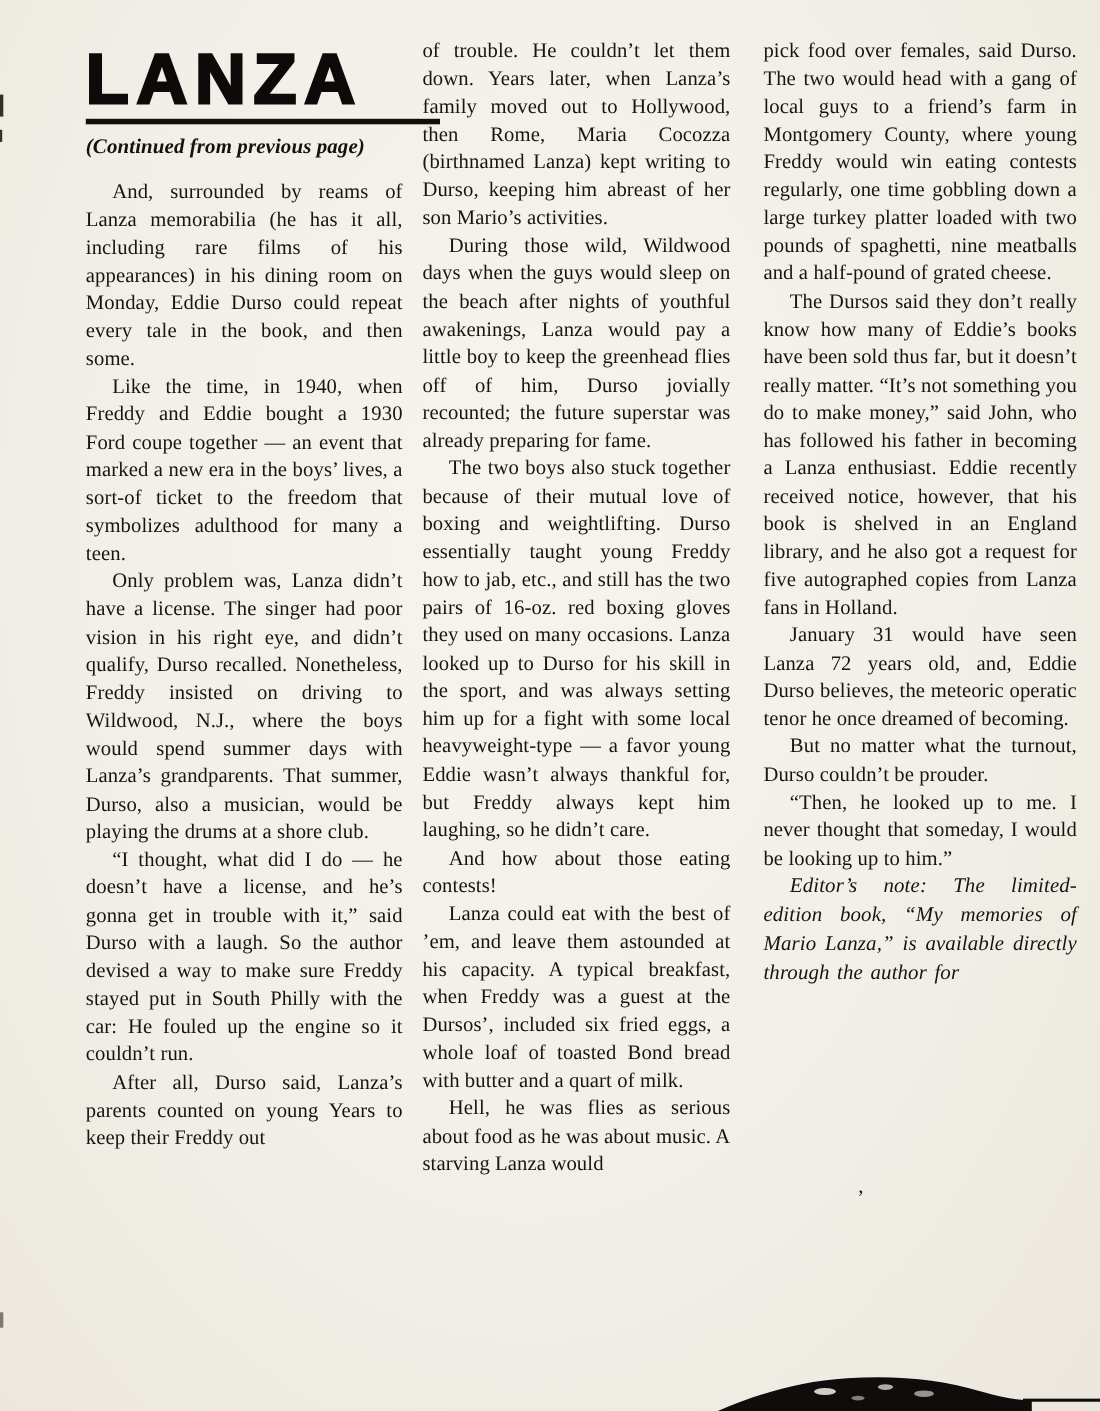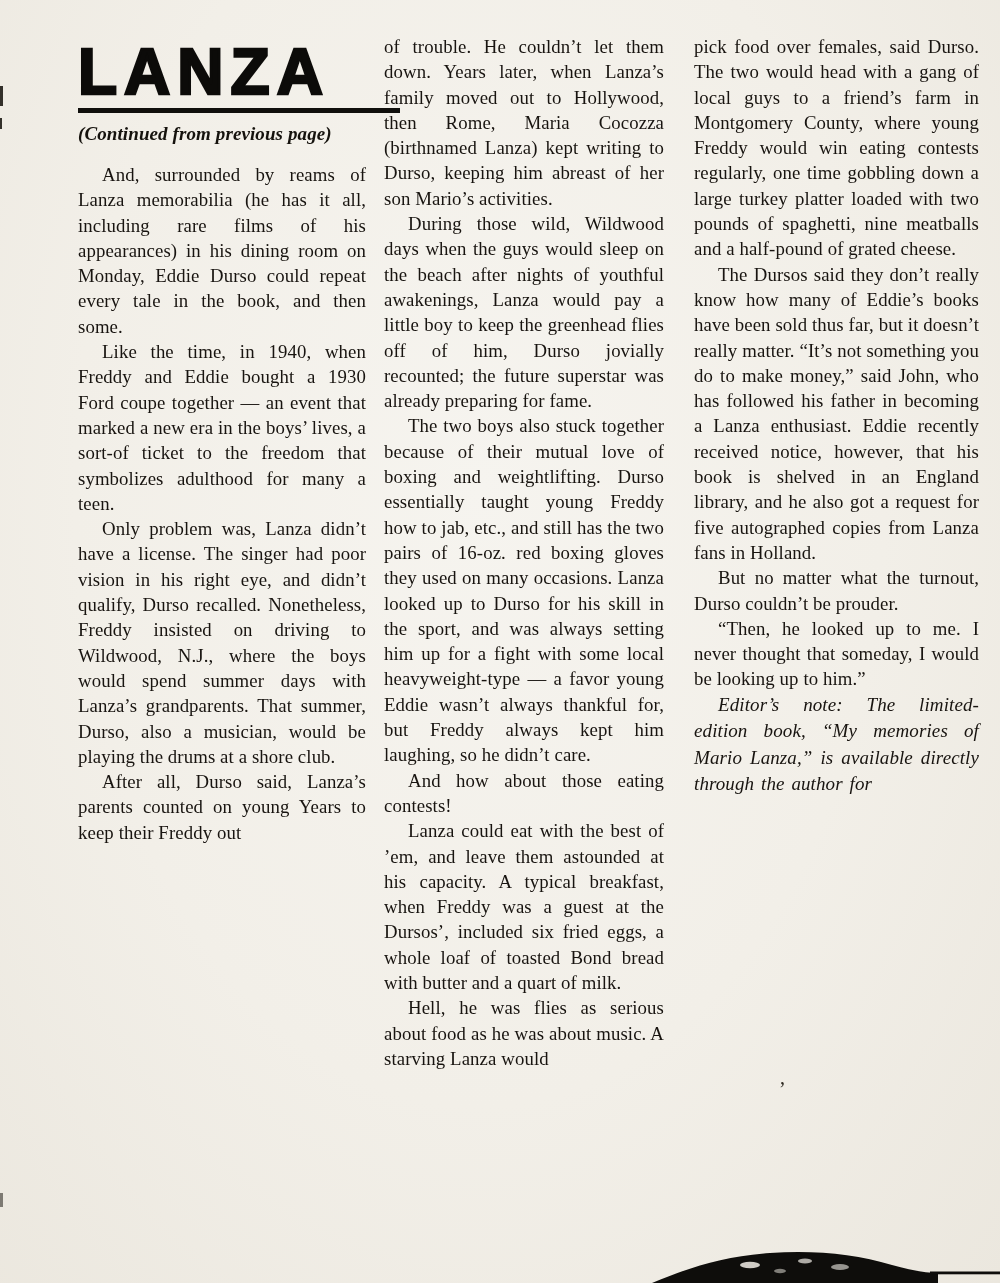--- a/index.html
+++ b/index.html
@@ -69,35 +69,37 @@
 
   <div class="col col-1">
     <div class="masthead">
       <div class="headline">LANZA</div>
       <div class="headline-rule"></div>
       <div class="continued">(Continued from previous page)</div>
     </div>
     <p>And, surrounded by reams of Lanza memorabilia (he has it all, including rare films of his appearances) in his dining room on Monday, Eddie Durso could repeat every tale in the book, and then some.</p>
     <p>Like the time, in 1940, when Freddy and Eddie bought a 1930 Ford coupe together — an event that marked a new era in the boys’ lives, a sort-of ticket to the freedom that symbolizes adulthood for many a teen.</p>
     <p>Only problem was, Lanza didn’t have a license. The singer had poor vision in his right eye, and didn’t qualify, Durso recalled. Nonetheless, Freddy insisted on driving to Wildwood, N.J., where the boys would spend summer days with Lanza’s grandparents. That summer, Durso, also a musician, would be playing the drums at a shore club.</p>
+    <p>“I thought, what did I do — he doesn’t have a license, and he’s gonna get in trouble with it,” said Durso with a laugh. So the author devised a way to make sure Freddy stayed put in South Philly with the car: He fouled up the engine so it couldn’t run.</p>
     <p>After all, Durso said, Lanza’s parents counted on young Years to keep their Freddy out</p>
   </div>
 
   <div class="col col-2">
     <p class="noindent">of trouble. He couldn’t let them down. Years later, when Lanza’s family moved out to Hollywood, then Rome, Maria Cocozza (birthnamed Lanza) kept writing to Durso, keeping him abreast of her son Mario’s activities.</p>
     <p>During those wild, Wildwood days when the guys would sleep on the beach after nights of youthful awakenings, Lanza would pay a little boy to keep the greenhead flies off of him, Durso jovially recounted; the future superstar was already preparing for fame.</p>
     <p>The two boys also stuck together because of their mutual love of boxing and weightlifting. Durso essentially taught young Freddy how to jab, etc., and still has the two pairs of 16-oz. red boxing gloves they used on many occasions. Lanza looked up to Durso for his skill in the sport, and was always setting him up for a fight with some local heavyweight-type — a favor young Eddie wasn’t always thankful for, but Freddy always kept him laughing, so he didn’t care.</p>
     <p>And how about those eating contests!</p>
     <p>Lanza could eat with the best of ’em, and leave them astounded at his capacity. A typical breakfast, when Freddy was a guest at the Dursos’, included six fried eggs, a whole loaf of toasted Bond bread with butter and a quart of milk.</p>
     <p>Hell, he was flies as serious about food as he was about music. A starving Lanza would</p>
   </div>
 
   <div class="col col-3">
     <p class="noindent">pick food over females, said Durso. The two would head with a gang of local guys to a friend’s farm in Montgomery County, where young Freddy would win eating contests regularly, one time gobbling down a large turkey platter loaded with two pounds of spaghetti, nine meatballs and a half-pound of grated cheese.</p>
     <p>The Dursos said they don’t really know how many of Eddie’s books have been sold thus far, but it doesn’t really matter. “It’s not something you do to make money,” said John, who has followed his father in becoming a Lanza enthusiast. Eddie recently received notice, however, that his book is shelved in an England library, and he also got a request for five autographed copies from Lanza fans in Holland.</p>
+    <p>January 31 would have seen Lanza 72 years old, and, Eddie Durso believes, the meteoric operatic tenor he once dreamed of becoming.</p>
     <p>But no matter what the turnout, Durso couldn’t be prouder.</p>
     <p>“Then, he looked up to me. I never thought that someday, I would be looking up to him.”</p>
     <p class="editors-note">Editor’s note: The limited-edition book, “My memories of Mario Lanza,” is available directly through the author for</p>
   </div>
 
   <span class="stray-mark">’</span>
 
   <div class="edge-artifact ea-1"></div>
   <div class="edge-artifact ea-2"></div>
   <div class="edge-artifact ea-3"></div>

